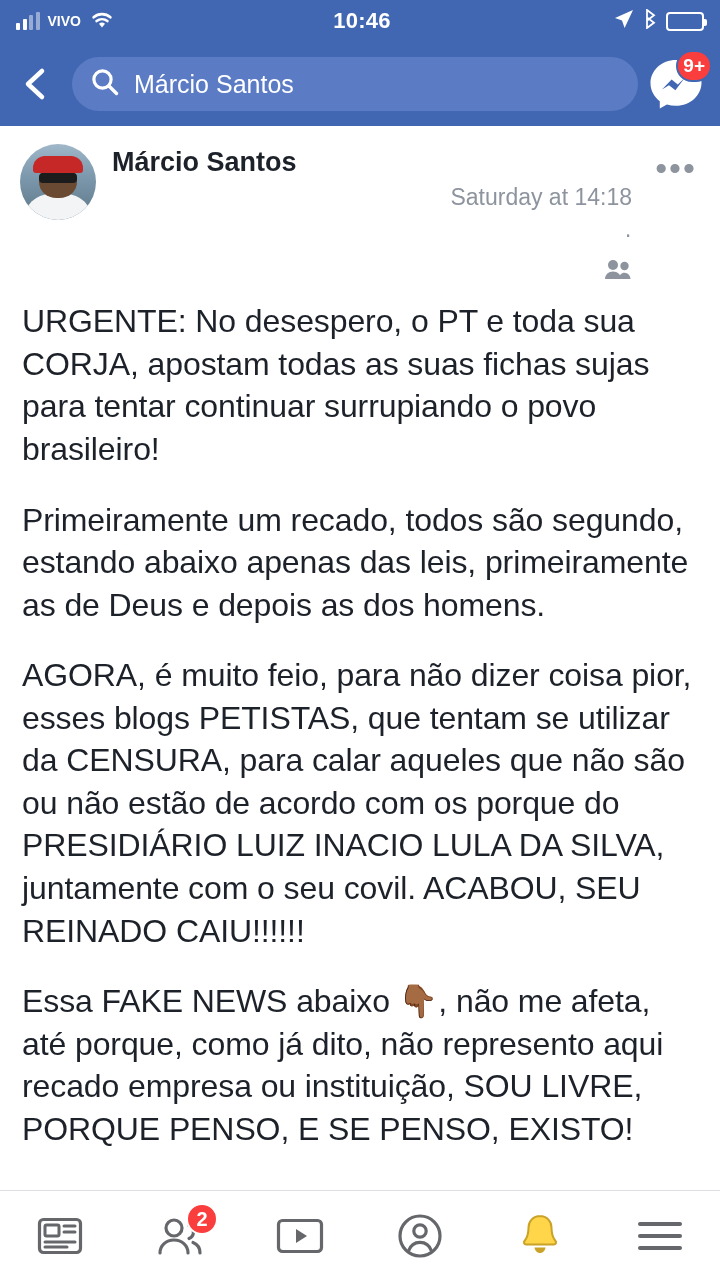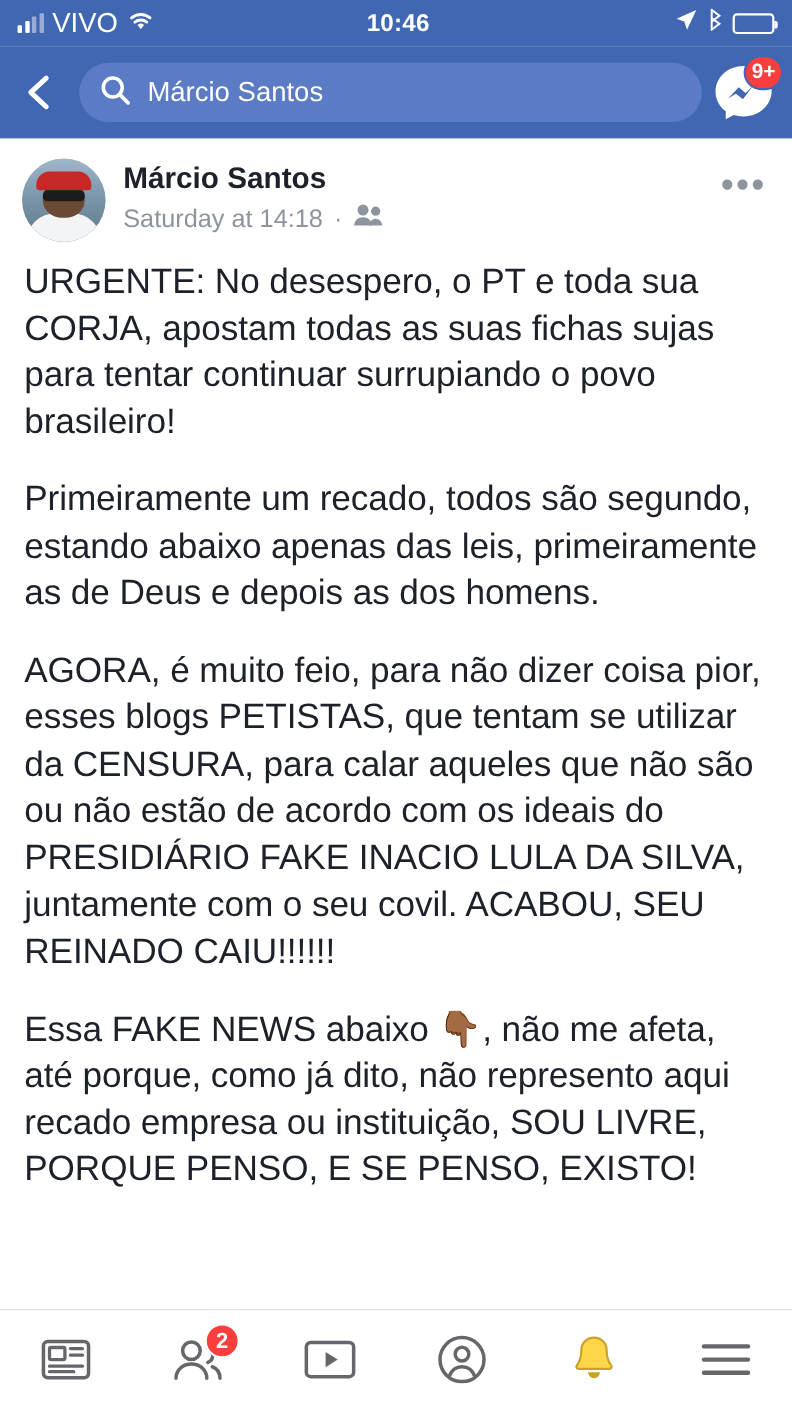--- a/index.html
+++ b/index.html
@@ -23,21 +23,21 @@
     padding: 0 16px;
     font-size: 21px;
     position: relative;
   }
   .sb-left { display: flex; align-items: center; gap: 8px; flex: 1; }
   .sb-center {
     position: absolute; left: 4px; right: 0; text-align: center;
     font-size: 22px; font-weight: bold; letter-spacing: .2px;
   }
   .sb-right { display: flex; align-items: center; gap: 9px; flex: 1; justify-content: flex-end; z-index:2; }
-  .carrier { font-size: 25px; font-weight: 400; }
+  .carrier { font-size: 14px; font-weight: 700; }
 
   .sig-bars { display: flex; align-items: flex-end; gap: 2.5px; height: 18px; }
   .sig-bars i { display:block; width: 4px; background: #fff; border-radius: 1px; }
   .sig-bars i:nth-child(1){ height: 7px; }
   .sig-bars i:nth-child(2){ height: 11px; }
   .sig-bars i:nth-child(3){ height: 15px; opacity:.45; }
   .sig-bars i:nth-child(4){ height: 18px; opacity:.45; }
 
   .battery {
     width: 38px; height: 19px; border: 2px solid #fff; border-radius: 4px;
@@ -132,23 +132,23 @@
   .avatar .shirt {
     position:absolute; left: 4px; bottom: 0; width: 68px; height: 26px;
     background: #f2f4f6; border-radius: 26px 26px 0 0;
   }
   .post-meta { flex: 1 1 auto; min-width: 0; padding-top: 2px; }
   .author {
     font-size: 27px; font-weight: bold; color: #1d2129;
     line-height: 1.2;
   }
   .submeta {
-    display: flex; align-items: center; gap: 10px;
+    display: flex; align-items: flex-end; gap: 10px;
     margin-top: 6px;
-    color: #8d949e; font-size: 23px;
+    color: #8d949e; font-size: 23px; flex-direction: column;
   }
   .dot-sep { color:#8d949e; font-size: 23px; }
   .more-btn {
     flex: 0 0 auto; width: 56px; height: 46px;
     display:flex; align-items:center; justify-content:center;
     color: #8d949e;
     font-size: 34px; letter-spacing: 2px;
     line-height: 1;
     padding-top: 2px;
   }
@@ -281,21 +281,21 @@
         </span>
       </div>
     </div>
 
     <div class="more-btn">•••</div>
   </div>
 
   <div class="post-body">
     <p>URGENTE: No desespero, o PT e toda sua CORJA, apostam todas as suas fichas sujas para tentar continuar surrupiando o povo brasileiro!</p>
     <p>Primeiramente um recado, todos são segundo, estando abaixo apenas das leis, primeiramente as de Deus e depois as dos homens.</p>
-    <p>AGORA, é muito feio, para não dizer coisa pior, esses blogs PETISTAS, que tentam se utilizar da CENSURA, para calar aqueles que não são ou não estão de acordo com os ideais do PRESIDIÁRIO FAKE INACIO LULA DA SILVA, juntamente com o seu covil. ACABOU, SEU REINADO CAIU!!!!!!</p>
+    <p>AGORA, é muito feio, para não dizer coisa pior, esses blogs PETISTAS, que tentam se utilizar da CENSURA, para calar aqueles que não são ou não estão de acordo com os porque do PRESIDIÁRIO LUIZ INACIO LULA DA SILVA, juntamente com o seu covil. ACABOU, SEU REINADO CAIU!!!!!!</p>
     <p>Essa FAKE NEWS abaixo 👇🏾, não me afeta, até porque, como já dito, não represento aqui recado empresa ou instituição, SOU LIVRE, PORQUE PENSO, E SE PENSO, EXISTO!</p>
   </div>
 
 </div>
 
 <div class="tabbar">
 
   <div class="tab">
     <svg width="46" height="42" viewBox="0 0 46 42" aria-hidden="true">
       <rect x="2.5" y="4.5" width="41" height="33" rx="4" fill="none" stroke="#65676b" stroke-width="3.2"></rect>

